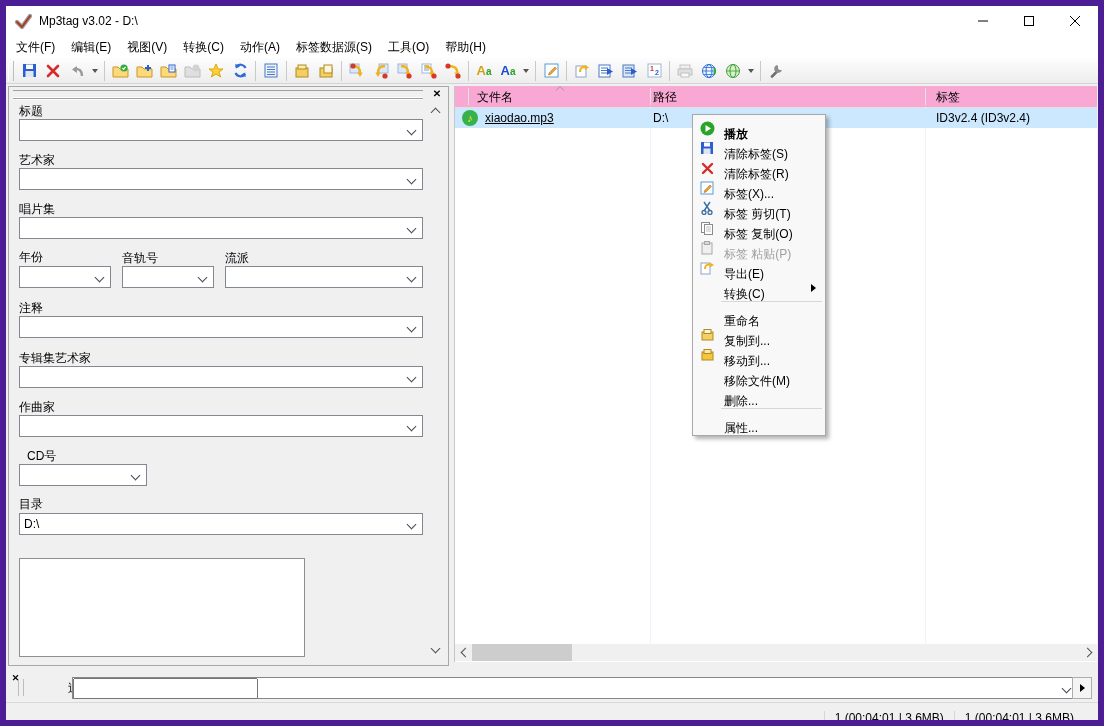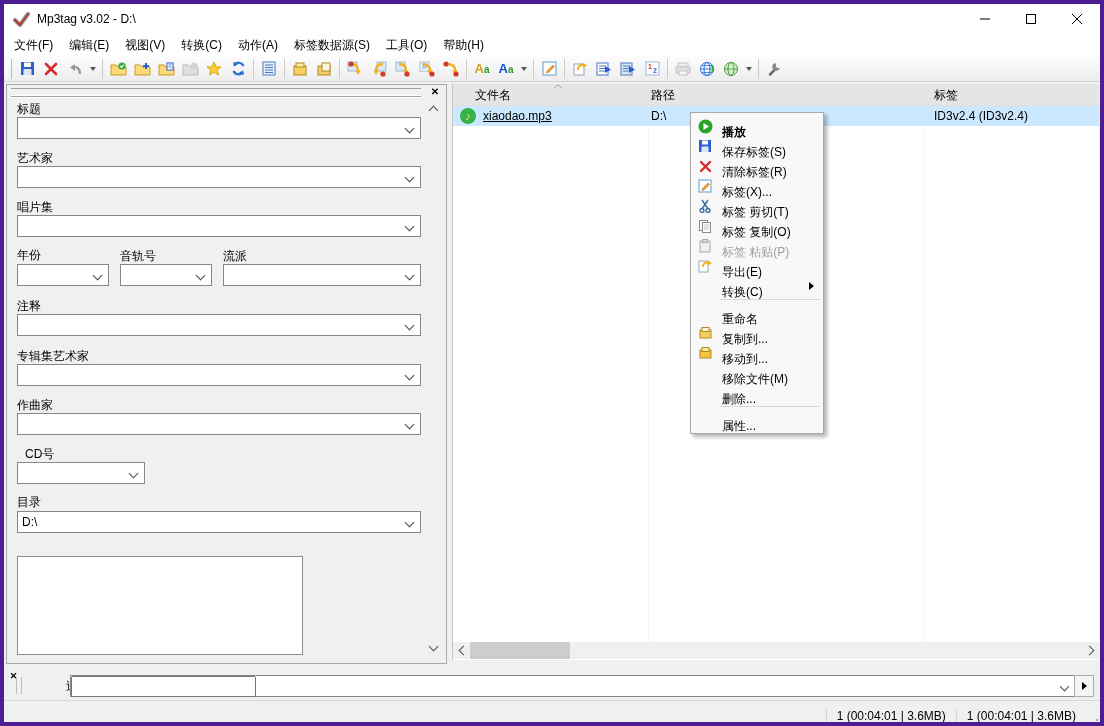--- a/index.html
+++ b/index.html
@@ -1,18 +1,18 @@
 <!DOCTYPE html>
 <html><head>
 <meta charset="utf-8">
 <style>
   html,body{margin:0;padding:0;background:#d8d8d8;}
   .window{
     position:relative;width:1104px;height:726px;background:#f0f0f0;
-    border:4px solid #4c1d95;box-sizing:border-box;overflow:hidden;
+    border:6px solid #4c1d95;box-sizing:border-box;overflow:hidden;
     font-family:"Liberation Sans",sans-serif;font-size:12px;color:#000;
   }
   
   .titlebar{position:absolute;left:0;top:0;right:0;height:31px;background:#fff;}
   .app-icon{position:absolute;left:9px;top:7px;width:17px;height:17px;}
   .title-text{position:absolute;left:33px;top:0;line-height:31px;font-size:12px;}
   .win-controls{position:absolute;right:0;top:0;height:30px;display:flex;}
   .wc{width:46px;height:30px;display:flex;align-items:center;justify-content:center;}
   
   .menubar{position:absolute;left:0;top:31px;right:0;height:21px;background:#fff;display:flex;align-items:center;padding-left:2px;}
@@ -41,21 +41,21 @@
   .chev{position:absolute;right:7px;top:7px;width:6px;height:6px;border-right:1.4px solid #49494d;border-bottom:1.4px solid #49494d;transform:rotate(45deg);}
   .cover-box{position:absolute;left:10px;top:471px;width:286px;height:99px;background:#fff;border:1px solid #8f8f8f;box-sizing:border-box;}
   .vscroll{position:absolute;right:4px;top:15px;width:17px;height:556px;background:#f0f0f0;}
   .sbtn{position:absolute;left:0;width:17px;height:17px;background:#f0f0f0;display:flex;align-items:center;justify-content:center;}
   .chev-up{width:6px;height:6px;border-right:1.4px solid #505050;border-bottom:1.4px solid #505050;transform:rotate(-135deg);margin-top:3px;}
   .chev-down{width:6px;height:6px;border-right:1.4px solid #505050;border-bottom:1.4px solid #505050;transform:rotate(45deg);margin-bottom:3px;}
   .chev-left{width:6px;height:6px;border-right:1.4px solid #505050;border-bottom:1.4px solid #505050;transform:rotate(135deg);margin-left:3px;}
   .chev-right{width:6px;height:6px;border-right:1.4px solid #505050;border-bottom:1.4px solid #505050;transform:rotate(-45deg);margin-right:3px;}
   
   .filelist{position:absolute;left:448px;top:2px;right:1px;height:576px;background:#fff;border-left:1px solid #c6c6c6;}
-  .lheader{position:absolute;left:0;top:0;right:0;height:21px;background:#e5e5e5;border-bottom:1px solid #e0e0e0;}
+  .lheader{position:absolute;left:0;top:0;right:0;height:21px;background:#f9a8d4;border-bottom:1px solid #e0e0e0;}
   .hcol{position:absolute;top:3px;height:16px;line-height:16px;white-space:nowrap;}
   .hdiv{position:absolute;top:2px;width:1px;height:17px;background:#e5e5e5;}
   .sortmark{position:absolute;top:0;left:100px;width:10px;height:5px;}
   .gridline{position:absolute;top:21px;width:1px;height:537px;background:#eef4fb;}
   .frow{position:absolute;left:0;top:22px;right:0;height:20px;background:#cbe8ff;}
   .fcell{position:absolute;top:3px;height:15px;line-height:15px;white-space:nowrap;}
   .qq{position:absolute;left:7px;top:2px;width:16px;height:16px;border-radius:50%;background:#35b24a;color:#ffe04a;font-size:11px;line-height:16px;text-align:center;}
   .hscroll{position:absolute;left:0;bottom:1px;right:0;height:17px;background:#f0f0f0;}
   .hthumb{position:absolute;left:17px;top:0;width:100px;height:17px;background:#cdcdcd;}
   .hsbtn{position:absolute;top:0;width:17px;height:17px;display:flex;align-items:center;justify-content:center;}
@@ -448,21 +448,21 @@
       <span class="lbl" style="font-weight:bold;">播放</span>
     </div>
     <div class="mi">
       <span class="ico">
           <svg width="14" height="14">
             <rect x="1" y="1" width="12" height="12" fill="#2b5fd0"></rect>
             <rect x="4" y="1.5" width="6" height="4" fill="#fff"></rect>
             <rect x="3.5" y="7.5" width="7" height="5.5" fill="#dfe6f2"></rect>
           </svg>
         </span>
-      <span class="lbl">保存标签(S)</span>
+      <span class="lbl">清除标签(S)</span>
     </div>
     <div class="mi">
       <span class="ico">
           <svg width="13" height="13">
             <path d="M2 2 L11 11 M11 2 L2 11" stroke="#d42b2b" stroke-width="2.4" stroke-linecap="round"></path>
           </svg>
         </span>
       <span class="lbl">清除标签(R)</span>
     </div>
     <div class="mi">

